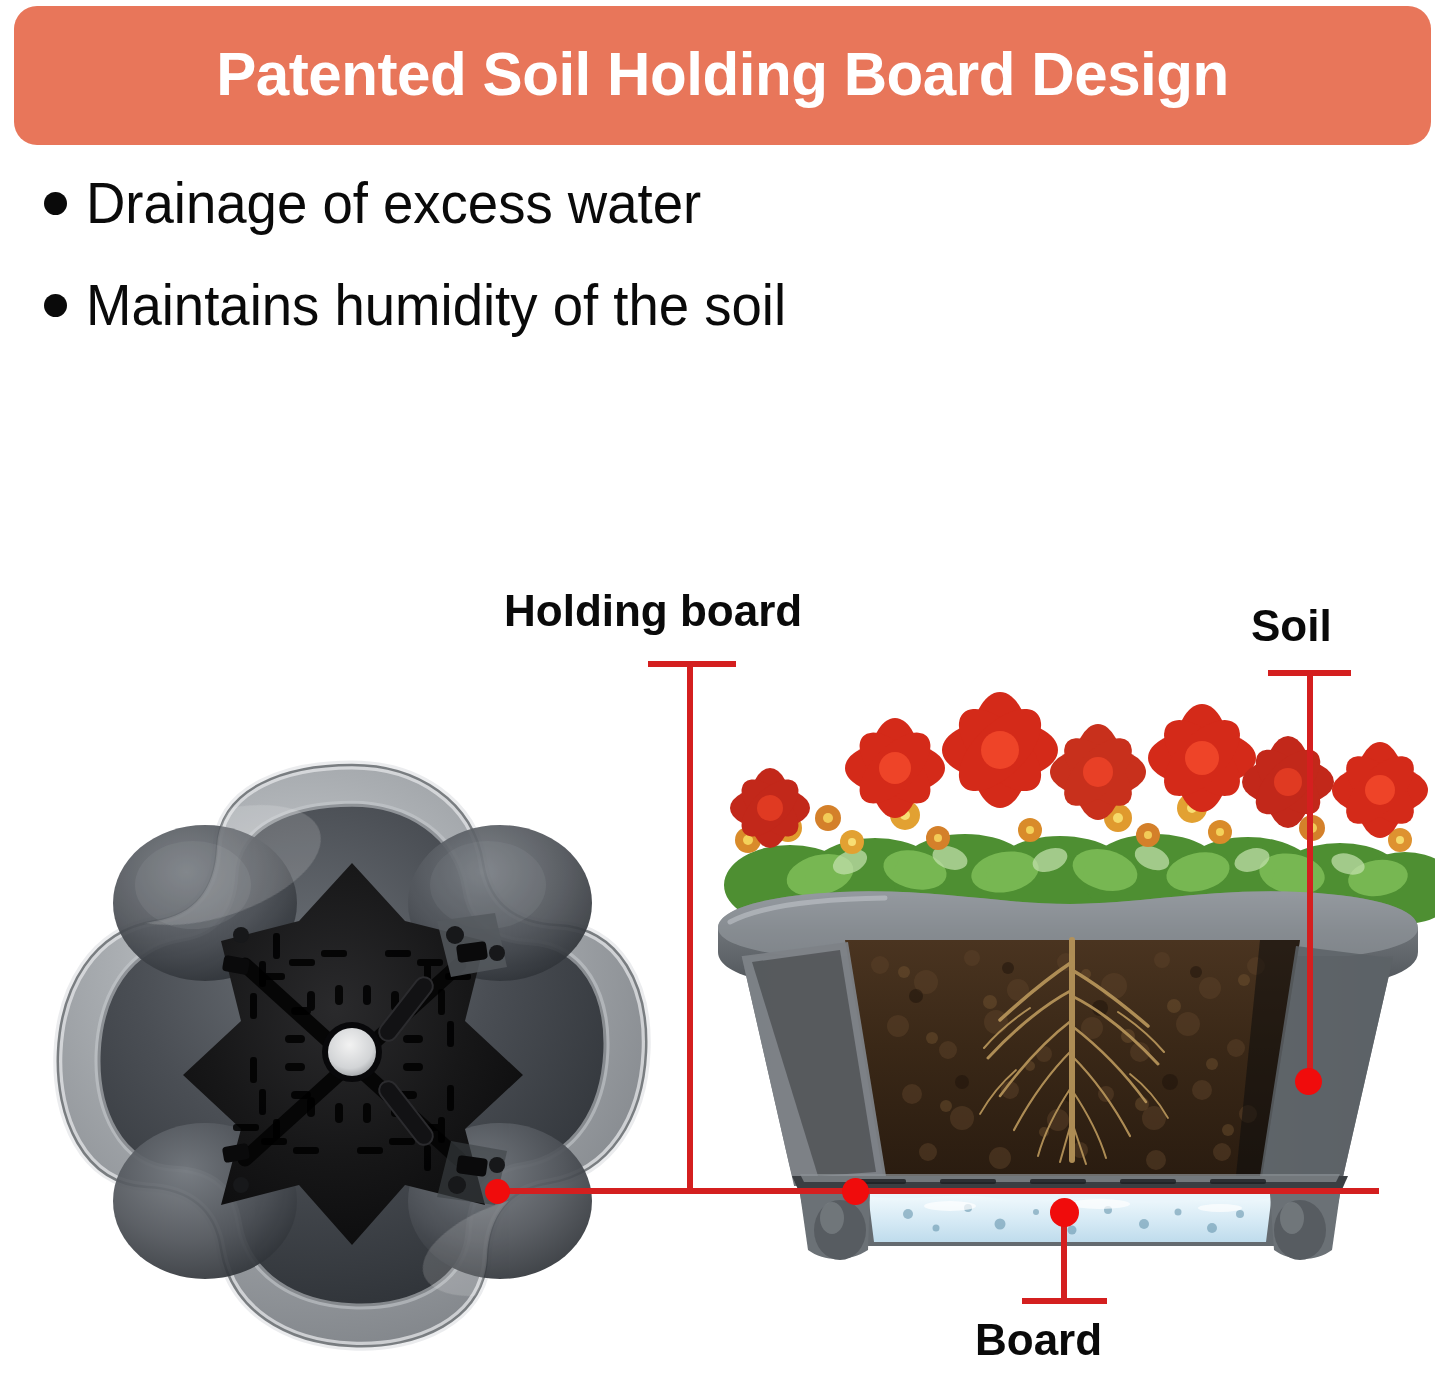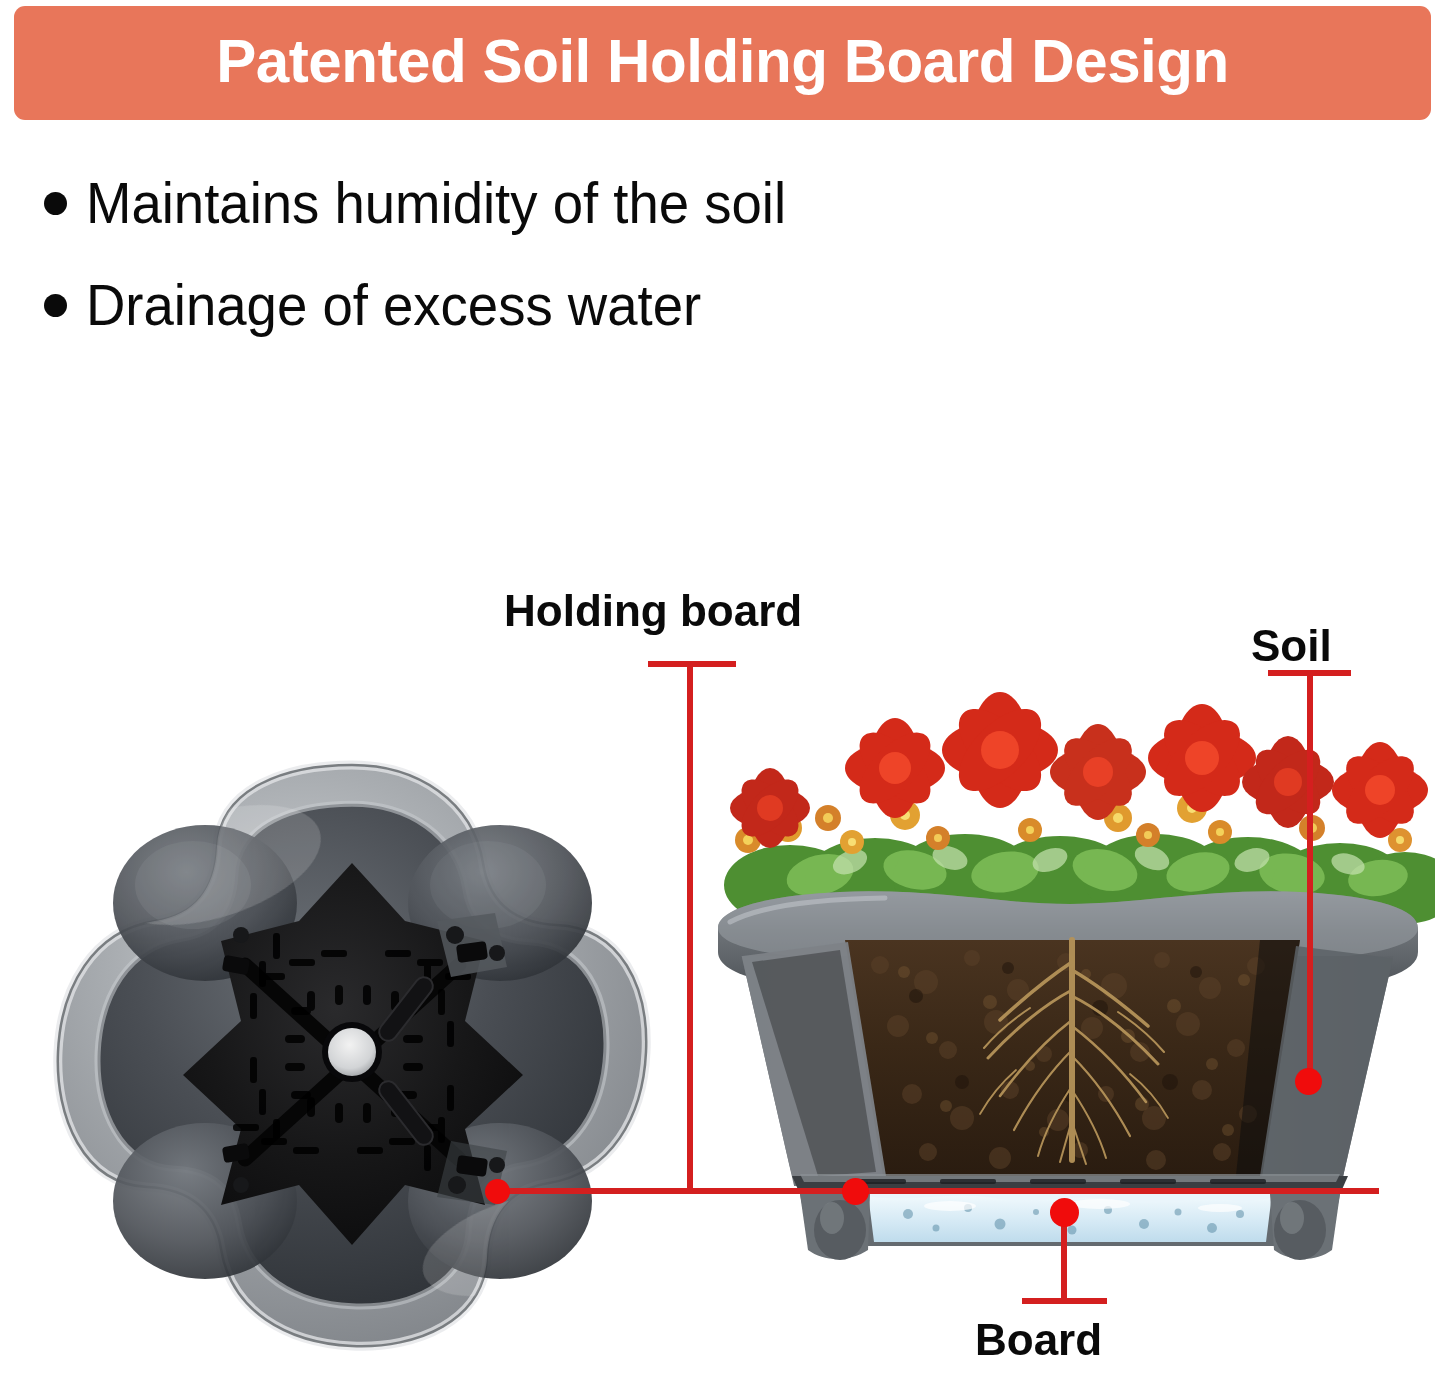--- a/index.html
+++ b/index.html
@@ -12,23 +12,23 @@
   }
   #page {
     position:relative;
     width:1435px; height:1375px;
     background:#ffffff;
   }
 
   
   #banner {
     position:absolute; left:14px; top:6px;
-    width:1417px; height:114px;
+    width:1417px; height:139px;
     background:var(--accent,#E8765A);
-    border-radius:11px;
+    border-radius:23px;
   }
   #banner-title {
     position:absolute; left:0; top:0; right:0; bottom:0;
     display:flex; align-items:center; justify-content:center;
     color:#ffffff;
     font-size:62px;
     font-weight:bold;
     letter-spacing:-0.5px;
     transform:scaleX(0.97);
     white-space:nowrap;
@@ -65,21 +65,21 @@
   
   .callout-label {
     position:absolute;
     color:#0a0a0a;
     font-weight:bold;
     font-size:44px;
     line-height:1;
     white-space:nowrap;
   }
   #label-holding-board { left:504px; top:589px; }
-  #label-soil          { left:1251px; top:604px;margin-top:20px; }
+  #label-soil          { left:1251px; top:604px; }
   #label-water         { left:975px; top:1318px; }
 
   
   .lead { position:absolute; background:var(--lead,#D41F1F); }
   .lead-dot {
     position:absolute;
     border-radius:50%;
     background:#F00C0C;
   }
 
@@ -119,25 +119,25 @@
 
 <div id="page" style="--accent: #E8765A; --lead: #D41F1F;">
 
   <div id="banner" style="background: rgb(232, 118, 90);">
     <div id="banner-title" style="color: rgb(255, 255, 255);">Patented Soil Holding Board Design</div>
   </div>
 
   <div id="bullets">
     <div class="bullet-row">
       <span class="bullet-dot"></span>
-      <span class="bullet-text">Maintains humidity of the soil</span>
+      <span class="bullet-text">Drainage of excess water</span>
     </div>
     <div class="bullet-row">
       <span class="bullet-dot"></span>
-      <span class="bullet-text">Drainage of excess water</span>
+      <span class="bullet-text">Maintains humidity of the soil</span>
     </div>
   </div>
 
   <div id="left-product">
     <svg viewBox="0 0 615 615" xmlns="http://www.w3.org/2000/svg">
       <defs>
         <radialGradient id="shellG" cx="42%" cy="34%" r="72%">
           <stop offset="0%" stop-color="#D3D6D9"></stop>
           <stop offset="45%" stop-color="#A9ADB1"></stop>
           <stop offset="100%" stop-color="#7E8287"></stop>

